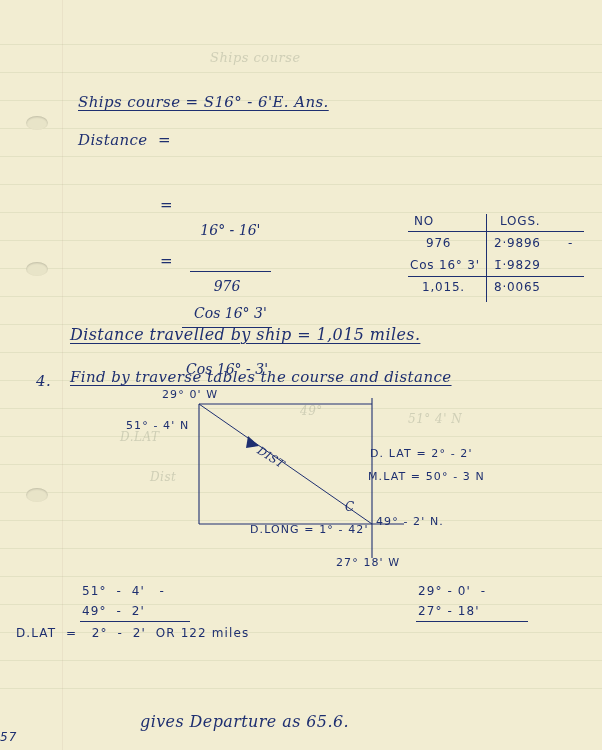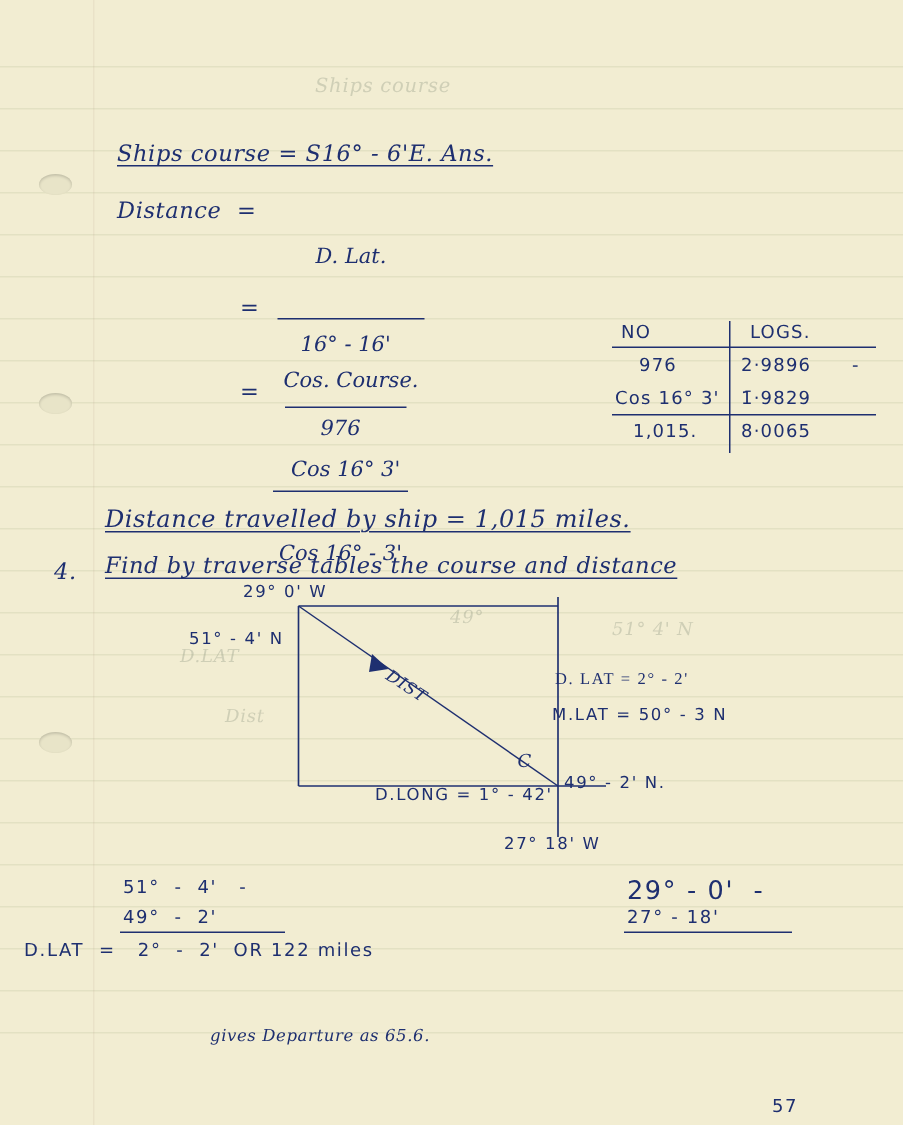--- a/index.html
+++ b/index.html
@@ -91,24 +91,25 @@
   .logtable .lt-row { position: absolute; white-space: pre; font-family: "DejaVu Sans", sans-serif; letter-spacing: 0.8px; color:#1e2f70; }
   .logtable .lt-line { position: absolute; background: #1e2f70; height: 1px; }
   .logtable .lt-vline { position: absolute; background: #1e2f70; width: 1px; }
 
   
   #diagram { position: absolute; left: 0; top: 0; width: 602px; height: 750px; pointer-events: none; }
 
   .footer-num {
     position: absolute;
     width: 532px;
-    text-align: right;
+    text-align: left;
     font-family: "DejaVu Sans", sans-serif;
     color: #1e2f70;
     letter-spacing: 1px;
+    font-style: italic;
   }
 </style>
 </head>
 <body>
 
 <div id="page">
 
   <div class="rule" style="top:44px"></div>
   <div class="rule" style="top:72px"></div>
   <div class="rule" style="top:100px"></div>
@@ -142,25 +143,20 @@
   <div class="ghost" style="left:210px; top:50px;  font-size:13px;">Ships course</div>
   <div class="ghost" style="left:408px; top:412px; font-size:12px;">51° 4' N</div>
   <div class="ghost" style="left:300px; top:404px; font-size:12px;">49°</div>
   <div class="ghost" style="left:120px; top:430px; font-size:12px;">D.LAT</div>
   <div class="ghost" style="left:150px; top:470px; font-size:12px;">Dist</div>
 
 
   <div class="hw u" style="left:78px; top:93px; font-size:15px;">Ships course = S16° - 6'E. Ans.</div>
 
   <div class="hw" style="left:78px; top:131px; font-size:15px;">Distance  =</div>
-  <div class="frac" style="left:185px; top:131px; font-size:14px;">
-    <span class="num">D. Lat.</span>
-    <span class="bar"></span>
-    <span class="den">Cos. Course.</span>
-  </div>
 
   <div class="hw" style="left:160px; top:196px; font-size:15px;">=</div>
   <div class="frac" style="left:190px; top:190px; font-size:14px;">
     <span class="num">16° - 16'</span>
     <span class="bar"></span>
     <span class="den">Cos 16° 3'</span>
   </div>
 
   <div class="hw" style="left:160px; top:252px; font-size:15px;">=</div>
   <div class="frac" style="left:182px; top:246px; font-size:14px;">
@@ -180,21 +176,21 @@
     <div class="lt-row" style="left:160px;top:22px; font-size:12px;">-</div>
 
     <div class="lt-row" style="left:2px;  top:44px; font-size:12px;">Cos 16° 3'</div>
     <div class="lt-row" style="left:86px; top:44px; font-size:12px;">1̄·9829</div>
     <div class="lt-line" style="left:0px; top:62px; width:176px;"></div>
 
     <div class="lt-row" style="left:14px; top:66px; font-size:12px;">1,015.</div>
     <div class="lt-row" style="left:86px; top:66px; font-size:12px;">8·0065</div>
   </div>
 
-  <div class="hw u" style="left:70px; top:325px; font-size:16px;margin-top:11px;">Distance travelled by ship = 1,015 miles.</div>
+  <div class="hw u" style="left:70px; top:325px; font-size:16px;">Distance travelled by ship = 1,015 miles.</div>
 
   <div class="hw" style="left:36px; top:372px; font-size:15px;">4.</div>
   <div class="hw u" style="left:70px; top:368px; font-size:15px;">Find by traverse tables the course and distance</div>
 
   <svg id="diagram" viewBox="0 0 602 750">
 
     <line x1="199" y1="404" x2="199" y2="524" stroke="#1e2f70" stroke-width="1.1"></line>
 
     <line x1="199" y1="404" x2="372" y2="404" stroke="#1e2f70" stroke-width="1.1"></line>
 
@@ -207,28 +203,28 @@
     <path d="M248 436 L259 446 L246 448 Z" fill="#1e2f70"></path>
   </svg>
 
   <div class="print" style="left:162px; top:388px; font-size:11px;">29° 0' W</div>
   <div class="print" style="left:126px; top:419px; font-size:11px;">51° - 4' N</div>
   <div class="hw" style="left:262px; top:444px; font-size:11px; transform:rotate(33deg); transform-origin:left top;">DIST</div>
   <div class="hw" style="left:345px; top:500px; font-size:12px;">C</div>
   <div class="print" style="left:210px; top:523px; font-size:11px;margin-left:40px;">D.LONG = 1° - 42'</div>
   <div class="print" style="left:376px; top:515px; font-size:11px;">49° - 2' N.</div>
   <div class="print" style="left:336px; top:556px; font-size:11px;">27° 18' W</div>
-  <div class="print" style="left:370px; top:447px; font-size:11px;font-family:Liberation Serif, serif;">D. LAT = 2° - 2'</div>
+  <div class="print" style="left:370px; top:447px; font-size:11px;">D. LAT = 2° - 2'</div>
   <div class="print" style="left:368px; top:470px; font-size:11px;">M.LAT = 50° - 3 N</div>
 
   <div class="print" style="left:82px; top:584px; font-size:12px;">51°  -  4'   -</div>
   <div class="print" style="left:82px; top:604px; font-size:12px;">49°  -  2'</div>
   <div style="position:absolute; left:80px; top:621px; width:110px; height:1px; background:#1e2f70;"></div>
   <div class="print" style="left:16px; top:626px; font-size:12px;">D.LAT  =   2°  -  2'  OR 122 miles</div>
 
-  <div class="print" style="left:418px; top:584px; font-size:17px;">29° - 0'  -</div>
+  <div class="print" style="left:418px; top:584px; font-size:12px;">29° - 0'  -</div>
   <div class="print" style="left:418px; top:604px; font-size:12px;">27° - 18'</div>
   <div style="position:absolute; left:416px; top:621px; width:112px; height:1px; background:#1e2f70;"></div>
 
-  <div class="hw" style="left:140px; top:684px; font-size:11px;">gives Departure as 65.6.</div>
+  <div class="hw" style="left:140px; top:712px; font-size:16px;">gives Departure as 65.6.</div>
 
   <div class="footer-num" style="top:730px; font-size:12px;">57</div>
 </div>
 
 </body></html>

